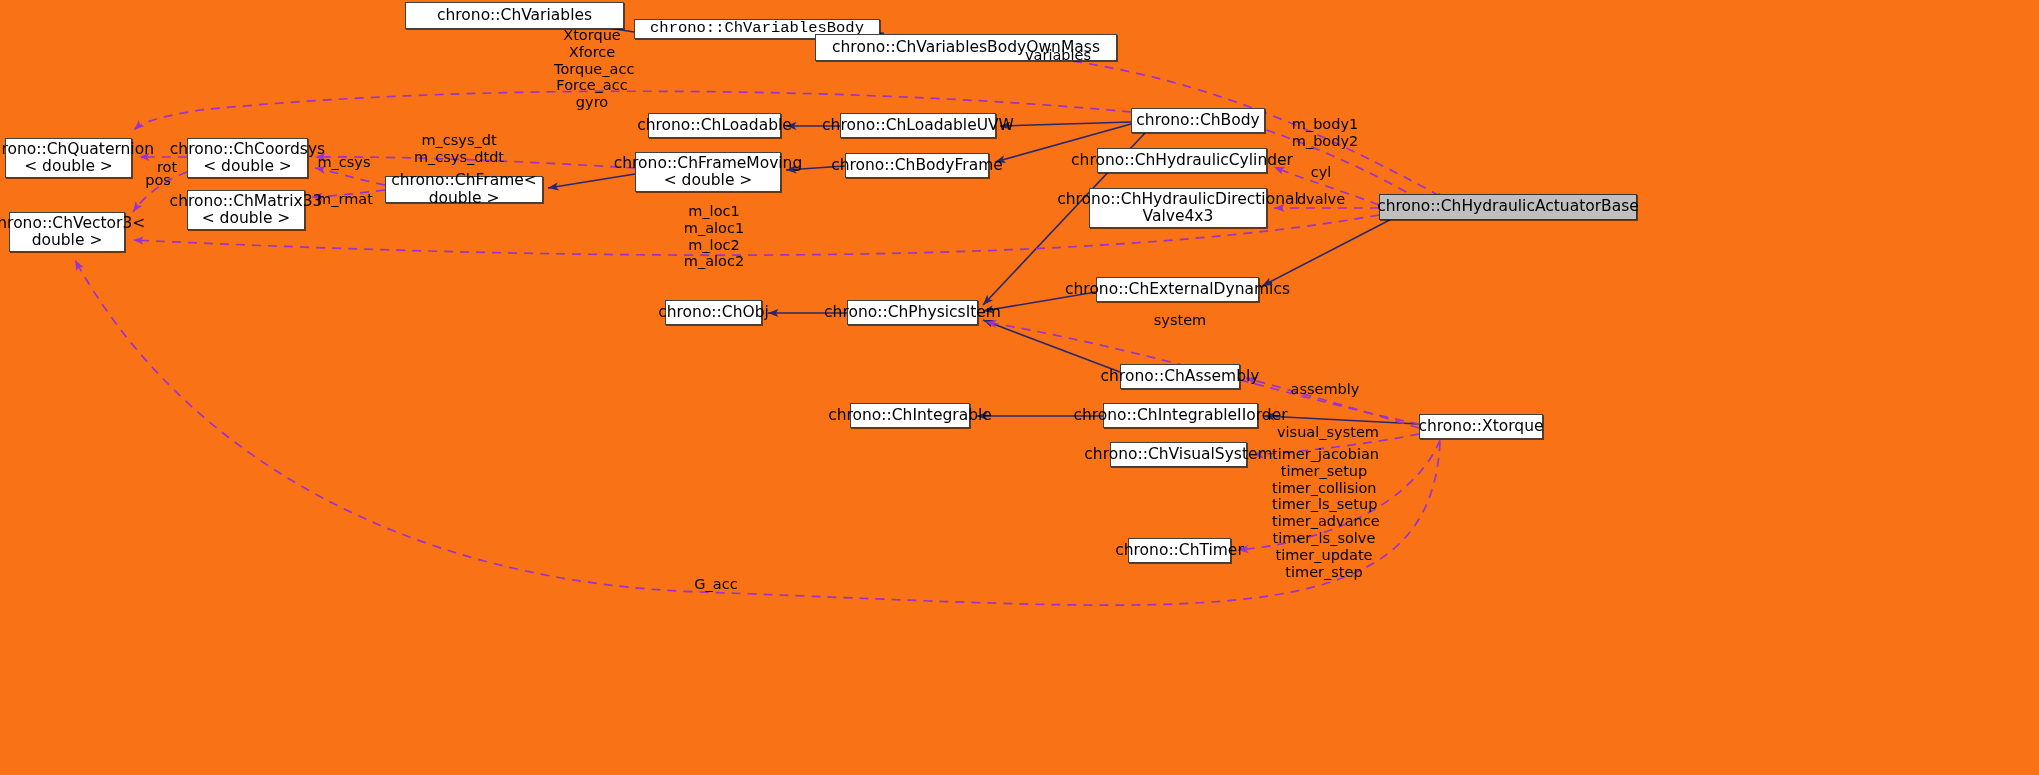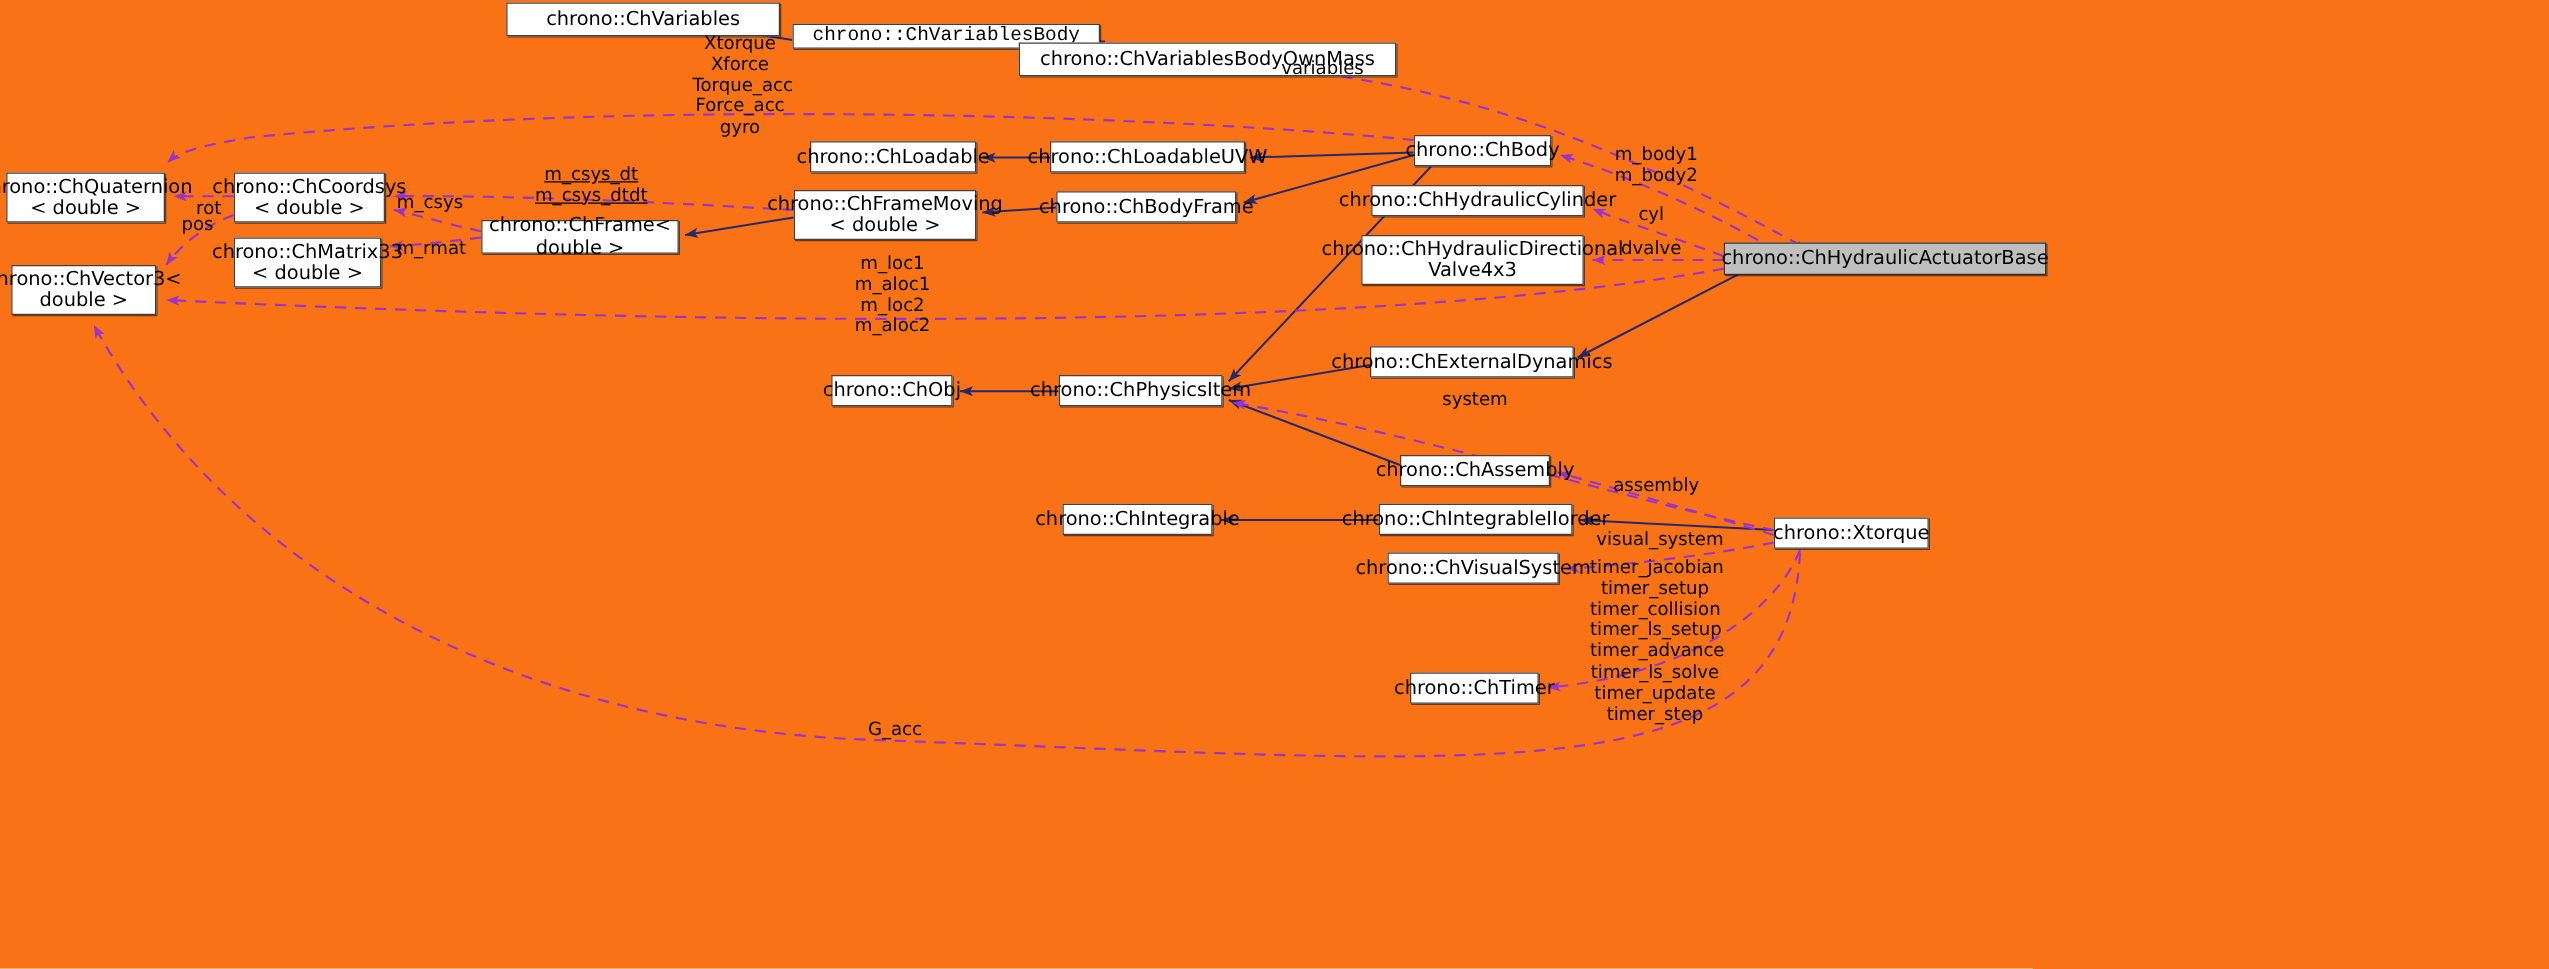--- a/index.html
+++ b/index.html
@@ -97,21 +97,21 @@
       <div class="node" style="left: 9px; top: 212px; width: 116px; height: 40px;">chrono::ChVector3&lt;
 double &gt;</div>
       <div class="node" style="left: 187px; top: 190px; width: 118px; height: 40px;">chrono::ChMatrix33
 &lt; double &gt;</div>
       <div class="node" style="left: 385px; top: 176px; width: 158px; height: 27px;">chrono::ChFrame&lt; double &gt;</div>
       <div class="node" style="left: 635px; top: 152px; width: 146px; height: 40px;">chrono::ChFrameMoving
 &lt; double &gt;</div>
       <div class="node" style="left: 648px; top: 113px; width: 133px; height: 25px;">chrono::ChLoadable</div>
       <div class="node" style="left: 840px; top: 113px; width: 156px; height: 25px;">chrono::ChLoadableUVW</div>
       <div class="node" style="left: 845px; top: 153px; width: 144px; height: 25px;">chrono::ChBodyFrame</div>
-      <div class="node" style="left: 1131px; top: 108px; width: 110px; height: 25px; text-align: right;">chrono::ChBody</div>
+      <div class="node" style="left: 1131px; top: 108px; width: 134px; height: 25px; text-align: right;">chrono::ChBody</div>
       <div class="node" style="left: 1097px; top: 148px; width: 170px; height: 25px;">chrono::ChHydraulicCylinder</div>
       <div class="node" style="left: 1089px; top: 188px; width: 178px; height: 40px;">chrono::ChHydraulicDirectional
 Valve4x3</div>
       <div class="node hl" style="left: 1379px; top: 194px; width: 258px; height: 26px;">chrono::ChHydraulicActuatorBase</div>
       <div class="node" style="left: 665px; top: 300px; width: 97px; height: 25px;">chrono::ChObj</div>
       <div class="node" style="left: 847px; top: 300px; width: 131px; height: 25px;">chrono::ChPhysicsItem</div>
       <div class="node" style="left: 1096px; top: 277px; width: 163px; height: 25px;">chrono::ChExternalDynamics</div>
       <div class="node" style="left: 1120px; top: 364px; width: 120px; height: 25px;">chrono::ChAssembly</div>
       <div class="node" style="left: 850px; top: 403px; width: 120px; height: 25px;">chrono::ChIntegrable</div>
       <div class="node" style="left: 1103px; top: 403px; width: 155px; height: 25px;">chrono::ChIntegrableIIorder</div>
@@ -121,21 +121,21 @@
     </div>
   <div id="labels-layer">
       <div class="edgelabel" style="left: 554px; top: 27px; width: 76px;">Xtorque
 Xforce
 Torque_acc
 Force_acc
 gyro</div>
       <div class="edgelabel" style="left: 1023px; top: 47px; width: 70px;">variables</div>
       <div class="edgelabel" style="left: 152px; top: 135px; width: 30px; margin-top: 24px;">rot</div>
       <div class="edgelabel" style="left: 141px; top: 172px; width: 34px; text-align: center;">pos</div>
-      <div class="edgelabel" style="left: 423px; top: 132px; width: 100px; text-decoration: underline;">m_csys_dt
+      <div class="edgelabel" style="left: 409px; top: 132px; width: 100px;">m_csys_dt
 m_csys_dtdt</div>
       <div class="edgelabel" style="left: 316px; top: 154px; width: 56px;">m_csys</div>
       <div class="edgelabel" style="left: 316px; top: 191px; width: 58px;">m_rmat</div>
       <div class="edgelabel" style="left: 1289px; top: 116px; width: 72px;">m_body1
 m_body2</div>
       <div class="edgelabel" style="left: 1308px; top: 164px; width: 26px;">cyl</div>
       <div class="edgelabel" style="left: 1294px; top: 191px; width: 54px;">dvalve</div>
       <div class="edgelabel" style="left: 679px; top: 203px; width: 70px;">m_loc1
 m_aloc1
 m_loc2

